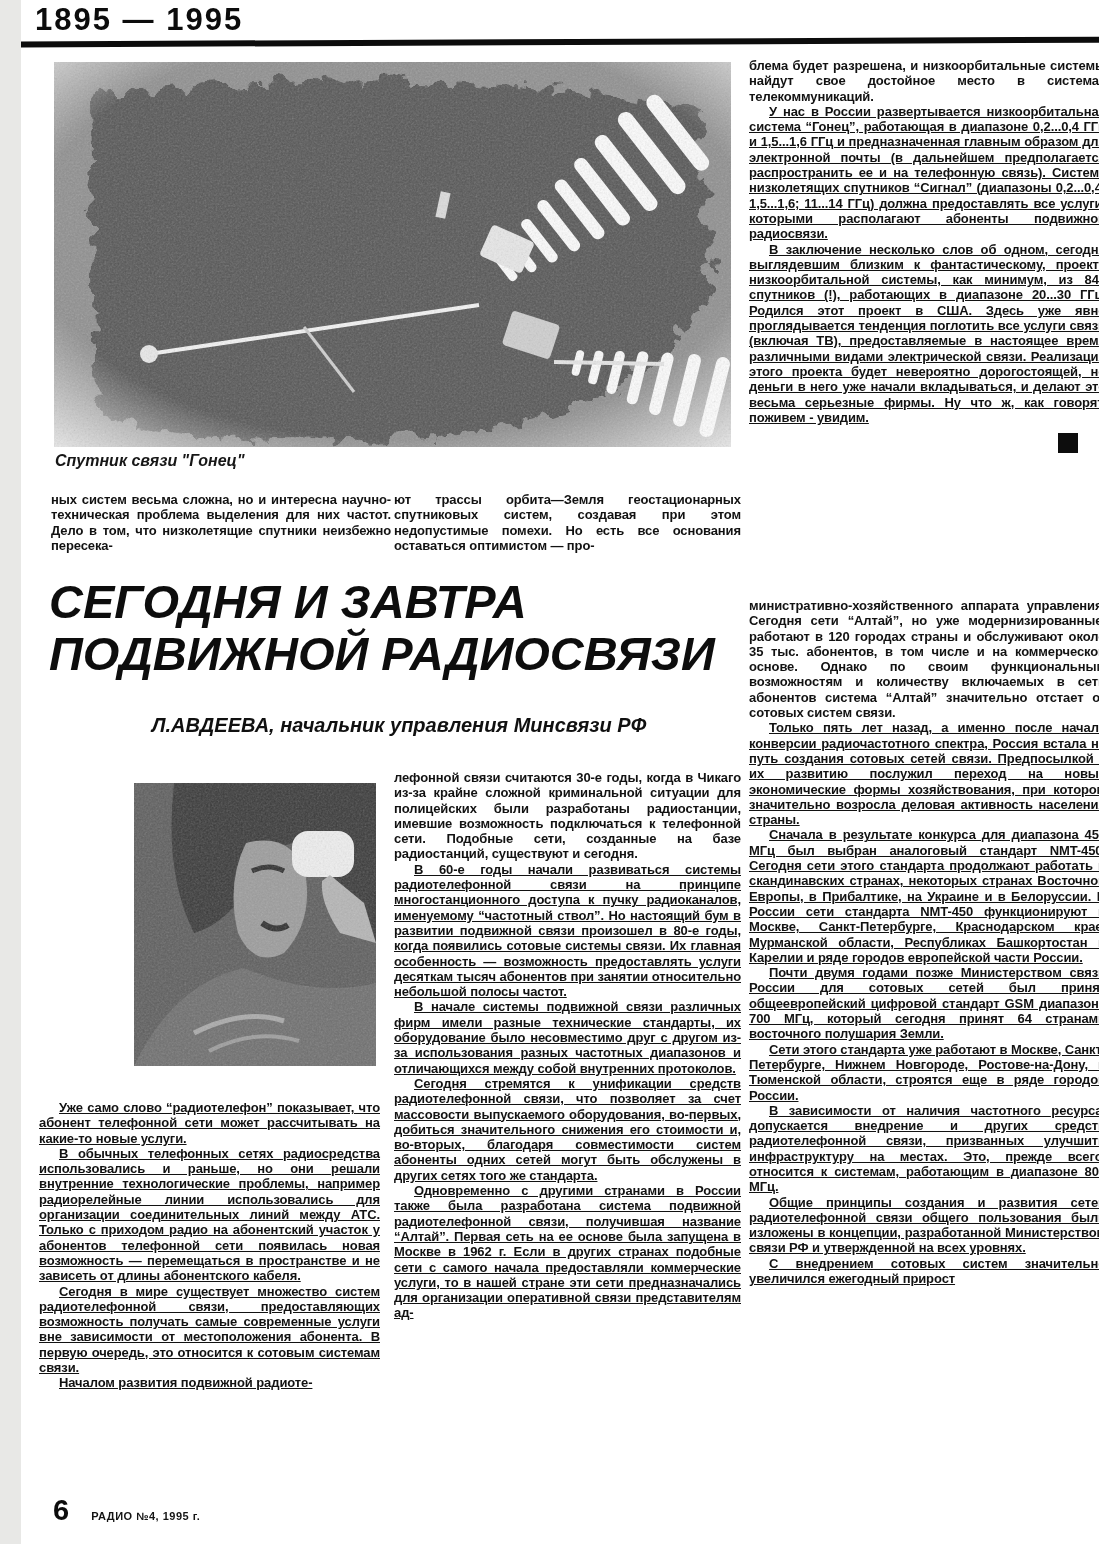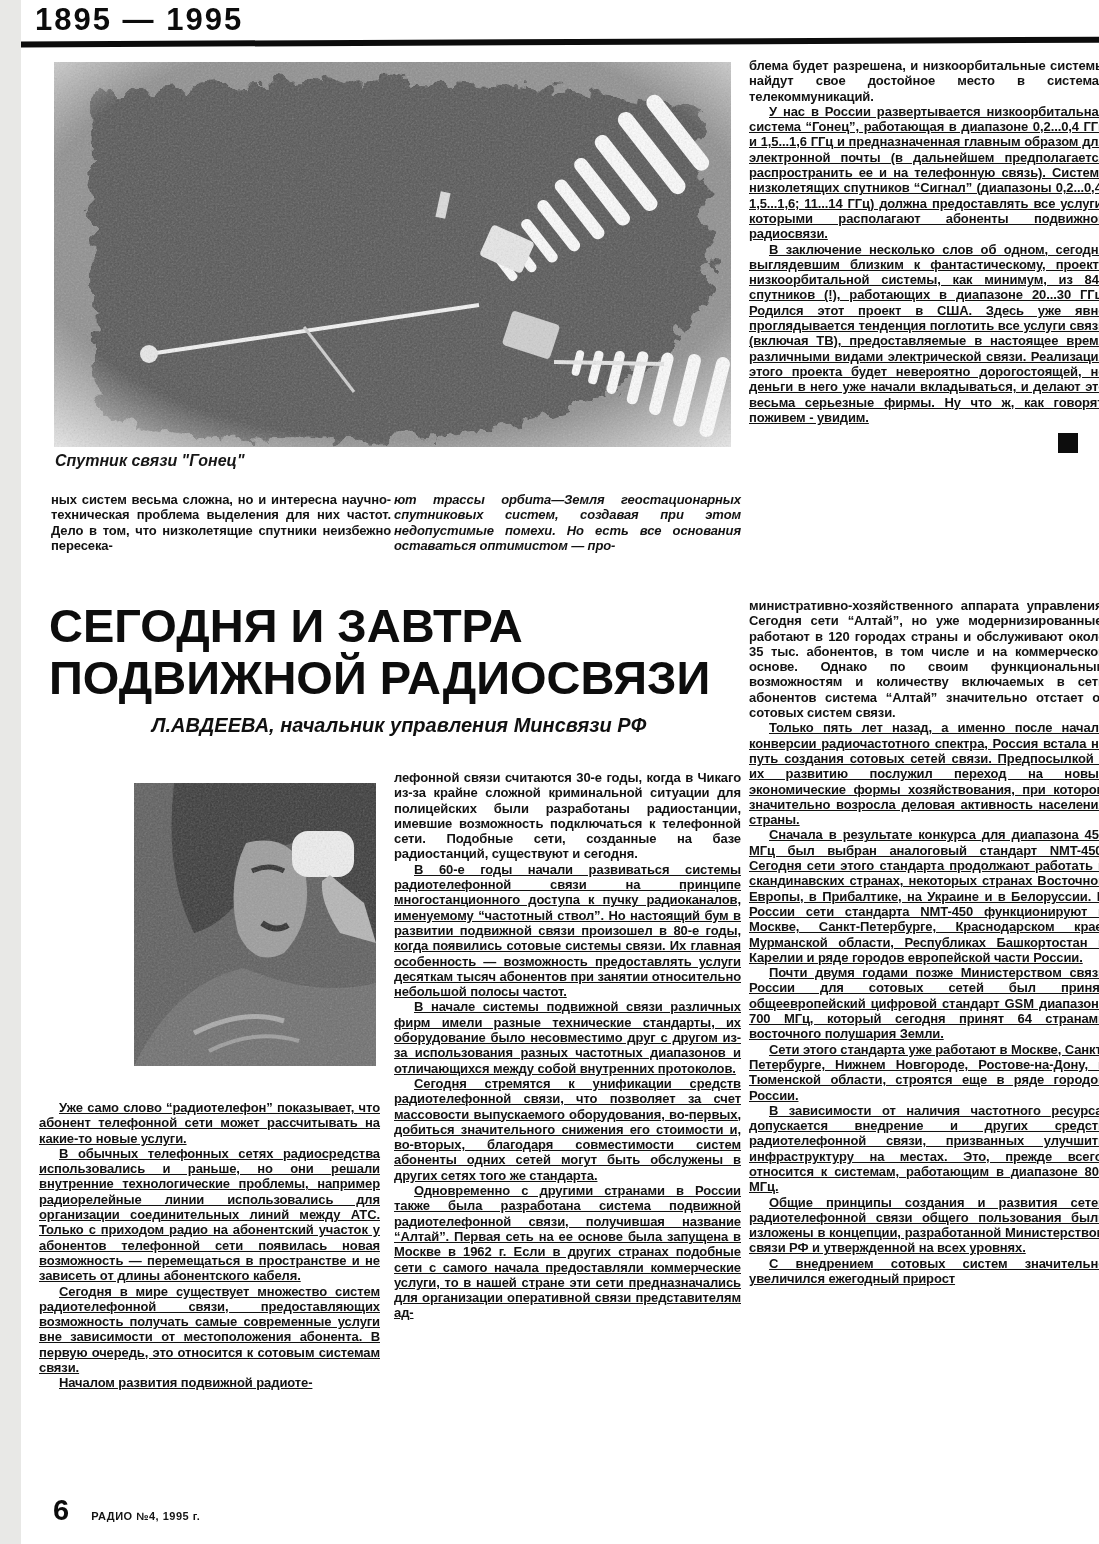--- a/index.html
+++ b/index.html
@@ -32,22 +32,22 @@
   .col{
     position:absolute;
     font-size:13px;line-height:15.3px;font-weight:700;
     text-align:justify;color:#121212;
     letter-spacing:-0.1px;
   }
   .col p{margin:0;}
   .col p.ind{text-indent:20px;text-decoration:underline;}
   
   .art-title{
-    position:absolute;left:28px;top:600px;width:700px;
-    font-size:47px;line-height:52px;font-weight:700;
+    position:absolute;left:28px;top:576px;width:700px;
+    font-size:47px;line-height:52px;font-weight:700;font-style:italic;
     letter-spacing:0px;color:#0d0d0d;
   }
   .art-author{
     position:absolute;left:28px;top:714px;width:700px;
     font-size:20px;font-weight:700;font-style:italic;color:#101010;text-align:center;
   }
   
   .endmark{
     width:20px;height:20px;background:#0d0d0d;
     margin:8px 28px 0 auto;
@@ -119,21 +119,21 @@
     <line x1="500" y1="300" x2="610" y2="302" stroke="#e6e6e6" stroke-width="4"></line>
     <rect width="677" height="385" fill="url(#vign)"></rect>
     <rect width="677" height="385" filter="url(#grain)" opacity="0.30"></rect>
   </svg>
 
   <div class="caption">Спутник связи "Гонец"</div>
 
   <div class="col" style="left:30px;top:492px;width:340px;">
     <p>ных систем весьма сложна, но и интересна научно-техническая проблема выделения для них частот. Дело в том, что низколетящие спутники неизбежно пересека-</p>
   </div>
-  <div class="col" style="left:373px;top:492px;width:347px;font-style:italic;">
+  <div class="col" style="left:373px;top:492px;width:347px;">
     <p>ют трассы орбита—Земля геостационарных спутниковых систем, создавая при этом недопустимые помехи. Но есть все основания оставаться оптимистом — про-</p>
   </div>
 
   <div class="col" style="left:728px;top:58px;width:357px;">
     <p>блема будет разрешена, и низкоорбитальные системы найдут свое достойное место в системах телекоммуникаций.</p>
     <p class="ind">У нас в России развертывается низкоорбитальная система “Гонец”, работающая в диапазоне 0,2...0,4 ГГц и 1,5...1,6 ГГц и предназначенная главным образом для электронной почты (в дальнейшем предполагается распространить ее и на телефонную связь). Система низколетящих спутников “Сигнал” (диапазоны 0,2...0,4; 1,5...1,6; 11...14 ГГц) должна предоставлять все услуги, которыми располагают абоненты подвижной радиосвязи.</p>
     <p class="ind">В заключение несколько слов об одном, сегодня выглядевшим близким к фантастическому, проекте низкоорбитальной системы, как минимум, из 840 спутников (!), работающих в диапазоне 20...30 ГГц. Родился этот проект в США. Здесь уже явно проглядывается тенденция поглотить все услуги связи (включая ТВ), предоставляемые в настоящее время различными видами электрической связи. Реализация этого проекта будет невероятно дорогостоящей, но деньги в него уже начали вкладываться, и делают это весьма серьезные фирмы. Ну что ж, как говорят, поживем - увидим.</p>
     <div class="endmark"></div>
   </div>
 

